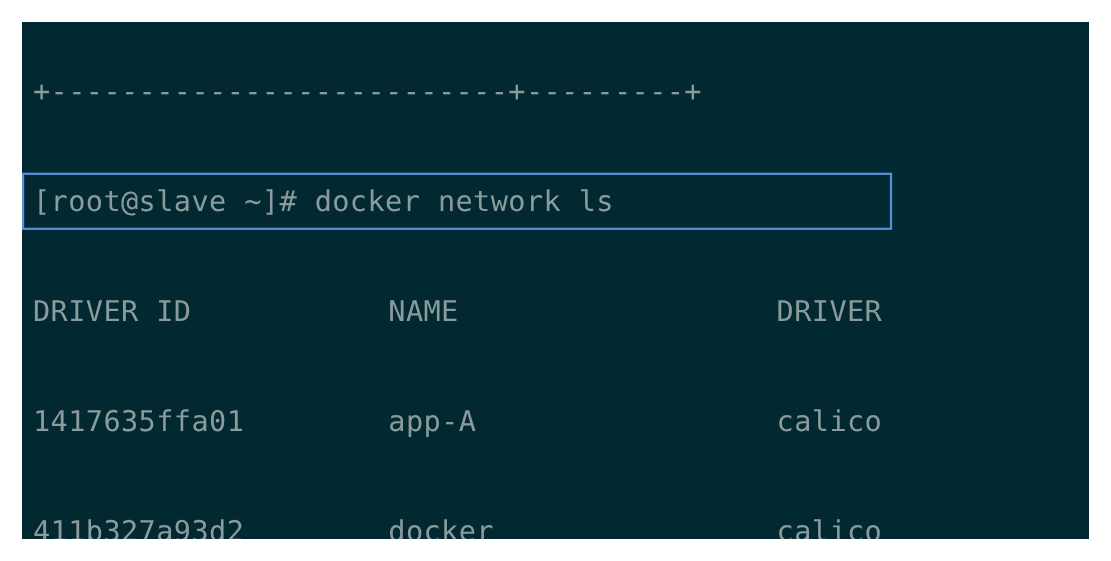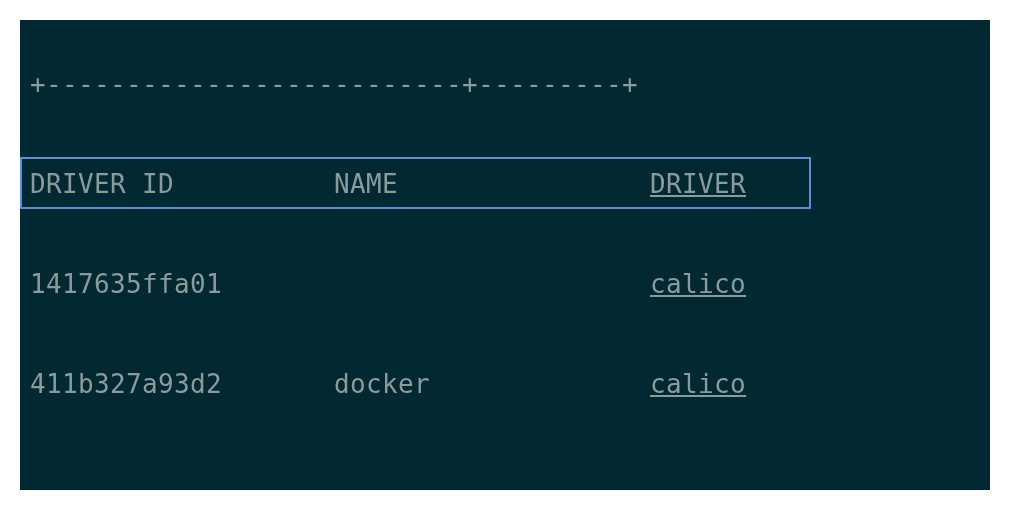--- a/index.html
+++ b/index.html
@@ -32,47 +32,51 @@
     .line {
       height: 40px;
       line-height: 40px;
       position: relative;
     }
     .col {
       position: absolute;
       top: 0;
     }
     .c0 { left: 0px; }
-    .c20 { left: 304px; }
-    .c40 { left: 620px; text-decoration: underline; }
+    .c20 { left: 323px; }
+    .c40 { left: 676px; }
     .highlight {
       position: absolute;
       left: 20px;
       top: 157px;
       width: 787px;
       height: 48px;
       border: 2px solid #5b8fd8;
       pointer-events: none;
     }
   </style>
 </head>
 <body>
 
 <div class="terminal">
   <div class="lines">
     <div class="line">
       <span class="col c0">+--------------------------+---------+</span>
     </div>
     <div class="line">
+      <span class="col c0">[root@slave ~]# docker network ls</span>
+    </div>
+    <div class="line">
       <span class="col c0">DRIVER ID</span>
       <span class="col c20">NAME</span>
       <span class="col c40">DRIVER</span>
     </div>
     <div class="line">
       <span class="col c0">1417635ffa01</span>
+      <span class="col c20">app-A</span>
       <span class="col c40">calico</span>
     </div>
     <div class="line">
       <span class="col c0">411b327a93d2</span>
       <span class="col c20">docker</span>
       <span class="col c40">calico</span>
     </div>
     
     
     

